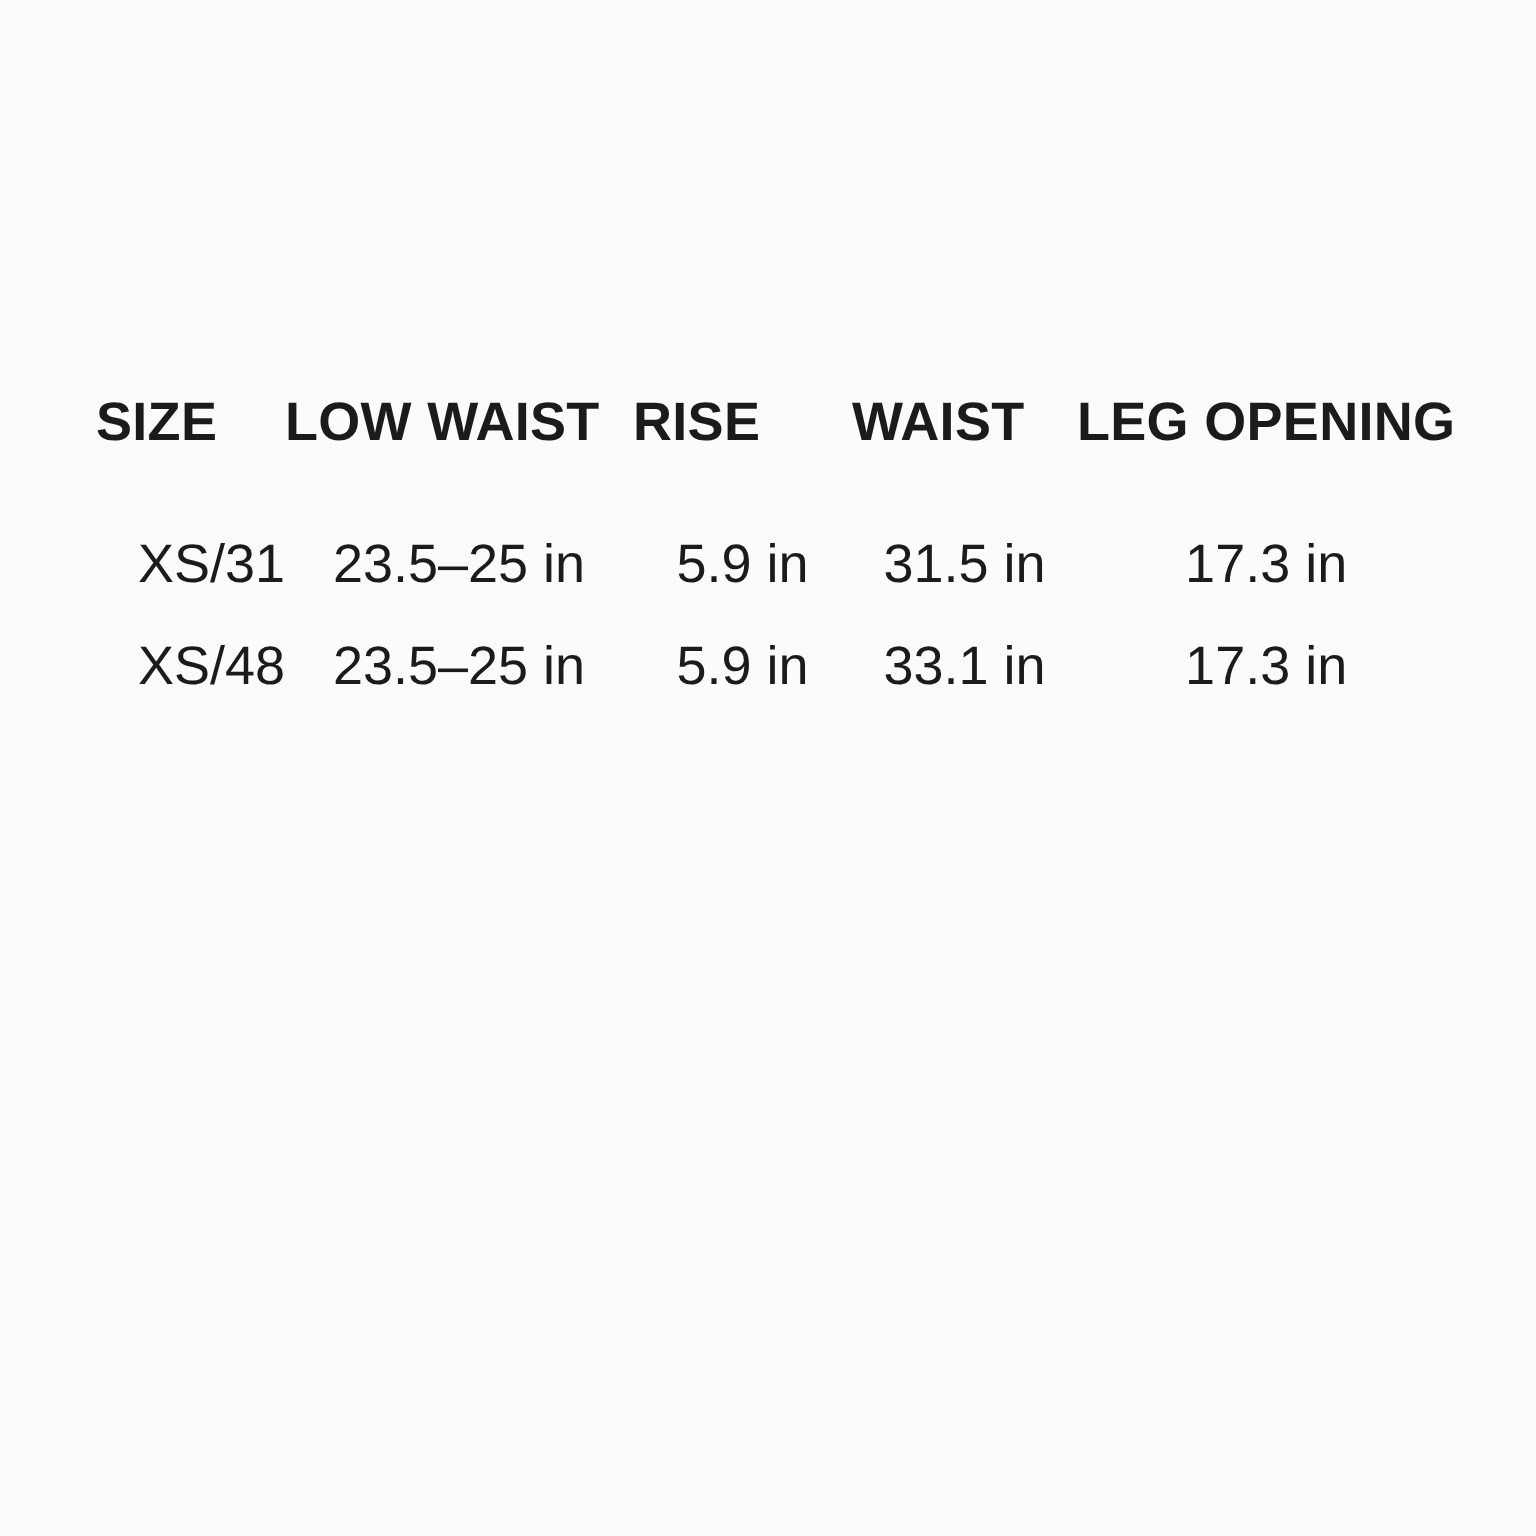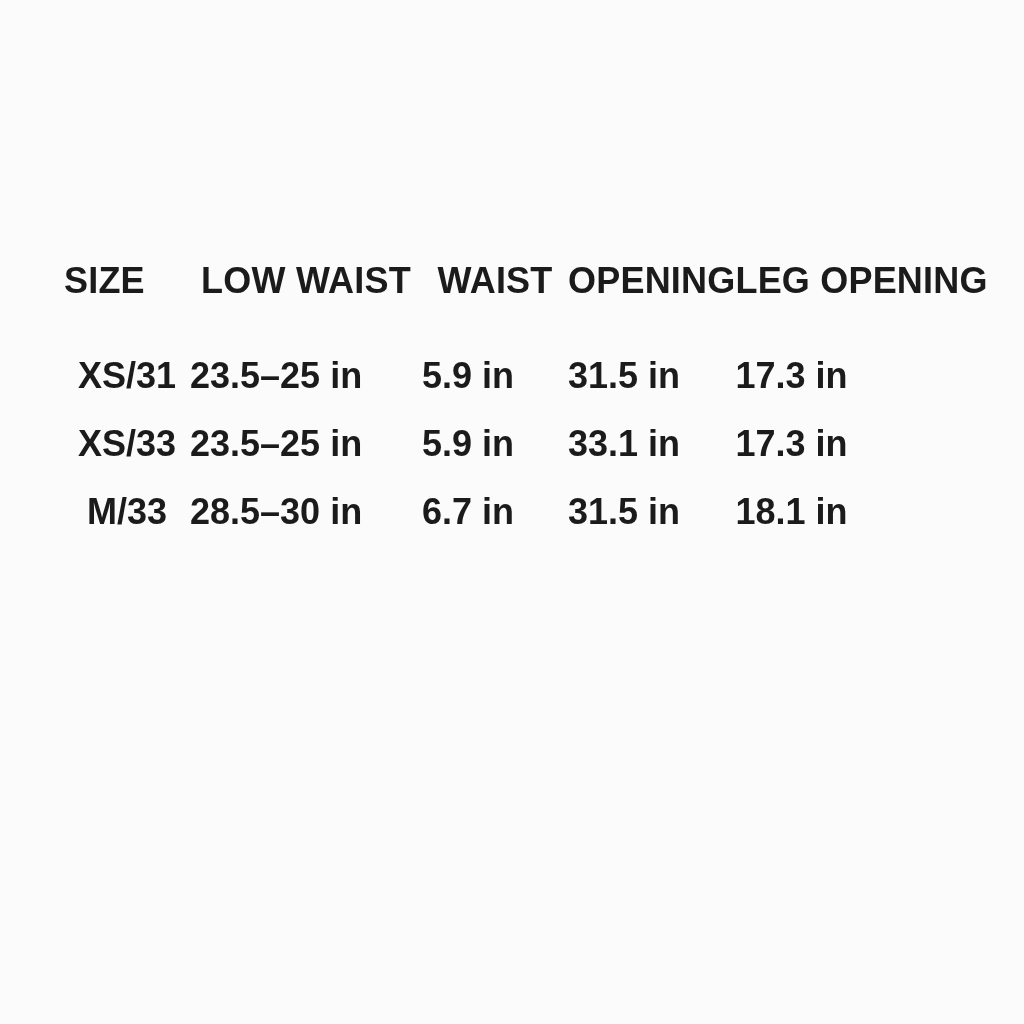--- a/index.html
+++ b/index.html
@@ -33,75 +33,69 @@
   }
   table.size-chart th,
   table.size-chart td {
     border: none;
     padding: 0;
     white-space: nowrap;
   }
   table.size-chart thead th {
     font-weight: 700;
     letter-spacing: 0.2px;
-    text-align: center;
+    text-align: left;
     vertical-align: top;
     padding-bottom: 40px;
   }
   table.size-chart thead th.col-size {
     text-align: left;
   }
   table.size-chart tbody td {
     height: 68px;
+    text-align: center;
     vertical-align: middle;
-    font-weight: 700;
+    font-weight: 400;
   }
   table.size-chart tbody td.cell-size {
-    text-align: center;
-    font-weight: 700;
+    text-align: right;
+    font-weight: 400;
   }
   .col-size        { width: 126px; }
   .col-low-waist   { width: 232px; }
   .col-rise        { width: 146px; }
   .col-inseam      { width: 150px; }
   .col-leg-opening { width: 250px; }
 </style>
 </head>
 <body>
 
 <div class="canvas">
   <div class="size-chart-wrap">
     <table class="size-chart">
       <thead>
         <tr>
           <th class="col-size">SIZE</th>
           <th class="col-low-waist">LOW WAIST</th>
-          <th class="col-rise">WAIST</th>
-          <th class="col-inseam">OPENING</th>
+          <th class="col-rise">RISE</th>
+          <th class="col-inseam">WAIST</th>
           <th class="col-leg-opening">LEG OPENING</th>
         </tr>
       </thead>
       <tbody>
         <tr>
           <td class="cell-size">XS/31</td>
           <td class="cell-low-waist">23.5–25 in</td>
           <td class="cell-rise">5.9 in</td>
           <td class="cell-inseam">31.5 in</td>
           <td class="cell-leg-opening">17.3 in</td>
         </tr>
         <tr>
-          <td class="cell-size">XS/33</td>
+          <td class="cell-size">XS/48</td>
           <td class="cell-low-waist">23.5–25 in</td>
           <td class="cell-rise">5.9 in</td>
           <td class="cell-inseam">33.1 in</td>
           <td class="cell-leg-opening">17.3 in</td>
-        </tr>
-        <tr>
-          <td class="cell-size">M/33</td>
-          <td class="cell-low-waist">28.5–30 in</td>
-          <td class="cell-rise">6.7 in</td>
-          <td class="cell-inseam">31.5 in</td>
-          <td class="cell-leg-opening">18.1 in</td>
         </tr>
       </tbody>
     </table>
   </div>
 </div>
 
 </body></html>

